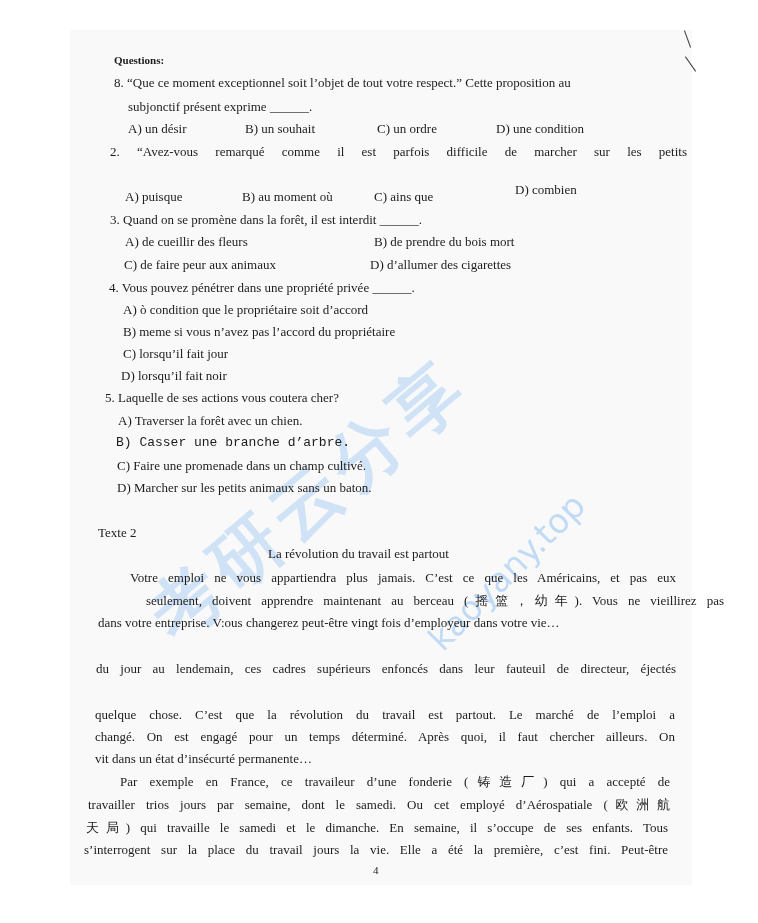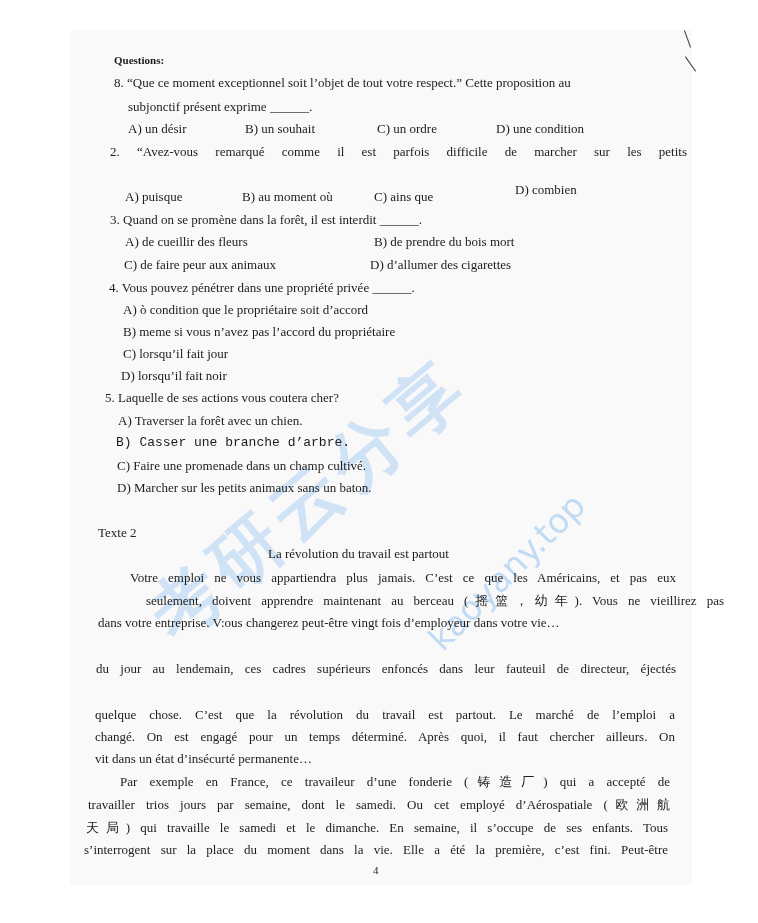--- a/index.html
+++ b/index.html
@@ -69,17 +69,17 @@
     <div class="line justify" style="left:60px; top:540px; width:546px;">Votre emploi ne vous appartiendra plus jamais. C’est ce que les Américains, et pas eux</div>
     <div class="line justify" style="left:28px; top:563px; width:578px;margin-left:48px;">seulement, doivent apprendre maintenant au berceau (摇篮，幼年). Vous ne vieillirez pas</div>
     <div class="line" style="left:28px; top:585px;">dans votre entreprise. V:ous changerez peut-être vingt fois d’employeur dans votre vie…</div>
     <div class="line justify" style="left:26px; top:631px; width:580px;">du jour au lendemain, ces cadres supérieurs enfoncés dans leur fauteuil de directeur, éjectés</div>
     <div class="line justify" style="left:25px; top:677px; width:580px;">quelque chose. C’est que la révolution du travail est partout. Le marché de l’emploi a</div>
     <div class="line justify" style="left:25px; top:699px; width:580px;">changé. On est engagé pour un temps déterminé. Après quoi, il faut chercher ailleurs. On</div>
     <div class="line" style="left:25px; top:721px;">vit dans un état d’insécurté permanente…</div>
     <div class="line justify" style="left:50px; top:744px; width:550px;">Par exemple en France, ce travaileur d’une fonderie (铸造厂) qui a accepté de</div>
     <div class="line justify" style="left:18px; top:767px; width:582px;">travailler trios jours par semaine, dont le samedi. Ou cet employé d’Aérospatiale (欧洲航</div>
     <div class="line justify" style="left:16px; top:790px; width:582px;">天局) qui travaille le samedi et le dimanche. En semaine, il s’occupe de ses enfants. Tous</div>
-    <div class="line justify" style="left:14px; top:812px; width:584px;">s’interrogent sur la place du moment dans la vie. Elle a été la première, c’est fini. Peut-être</div>
+    <div class="line justify" style="left:14px; top:812px; width:584px;">s’interrogent sur la place du travail jours la vie. Elle a été la première, c’est fini. Peut-être</div>
 
     <div class="line" style="left:303px; top:832px; font-size:11px;">4</div>
   </div>
 </div>
 
 </body></html>

